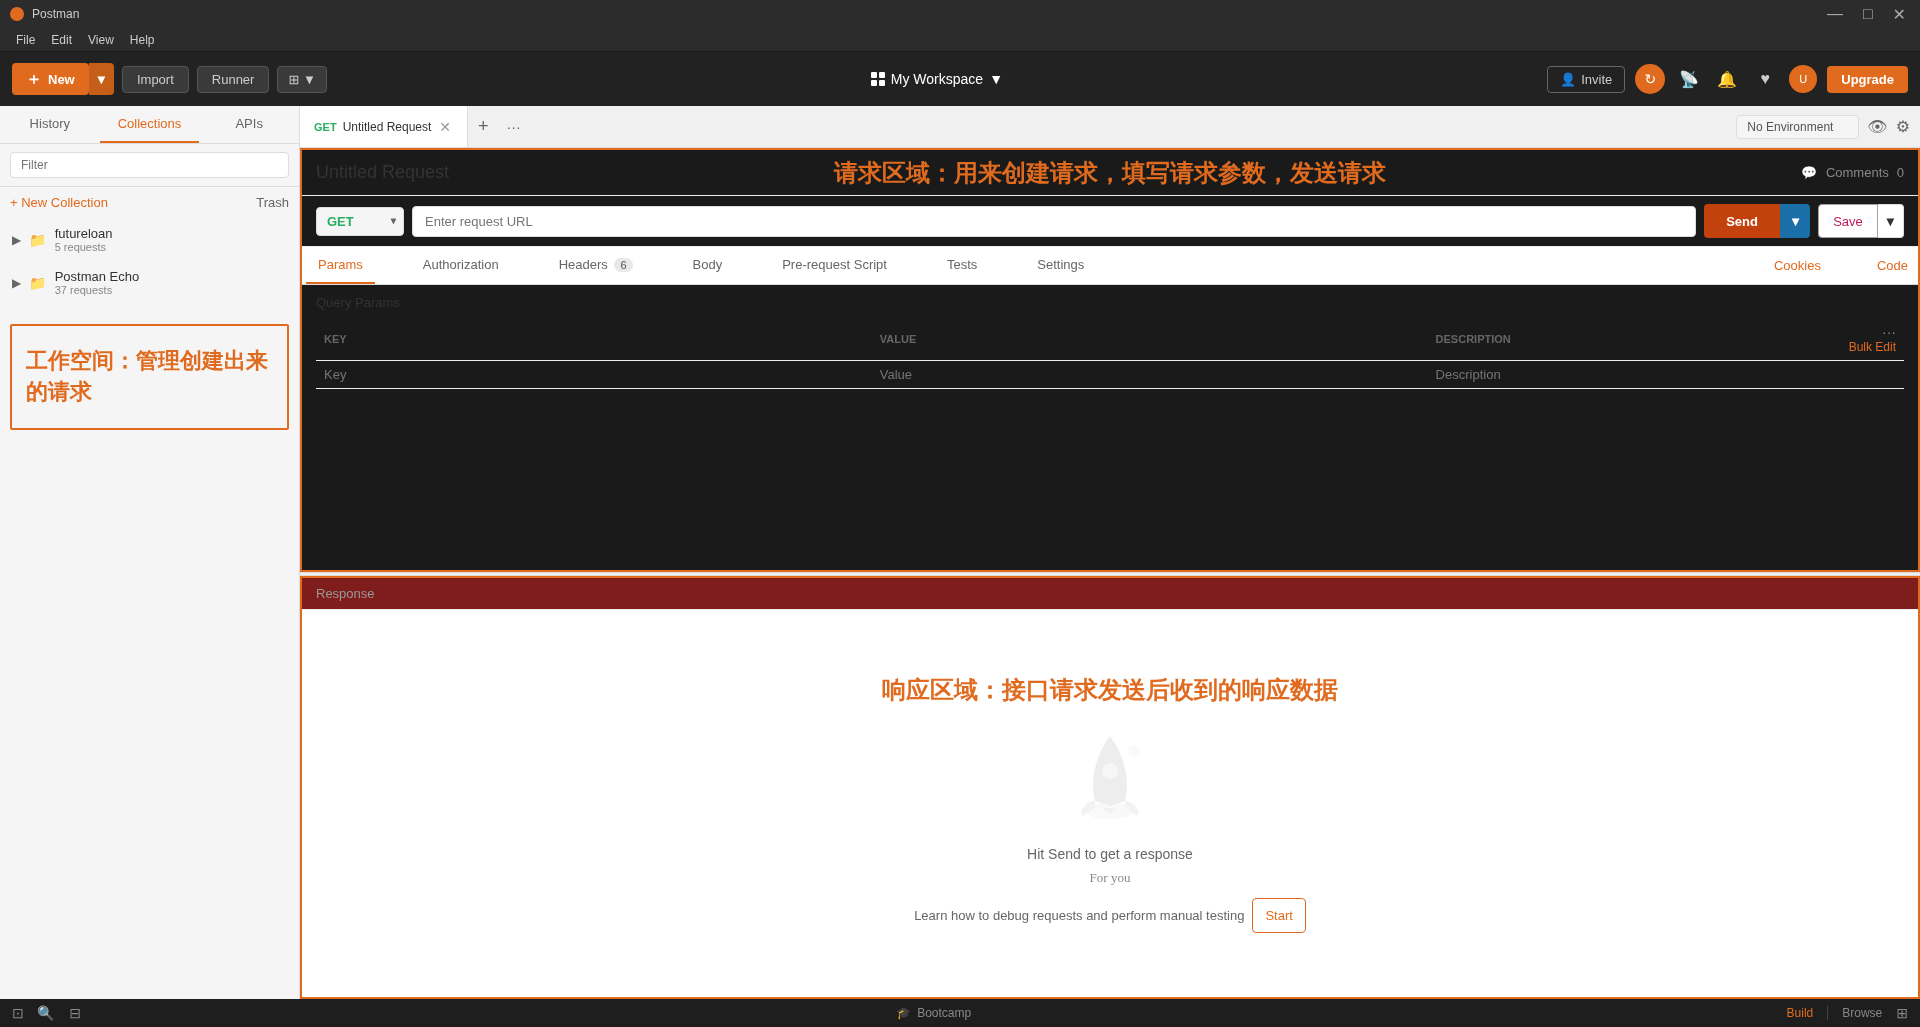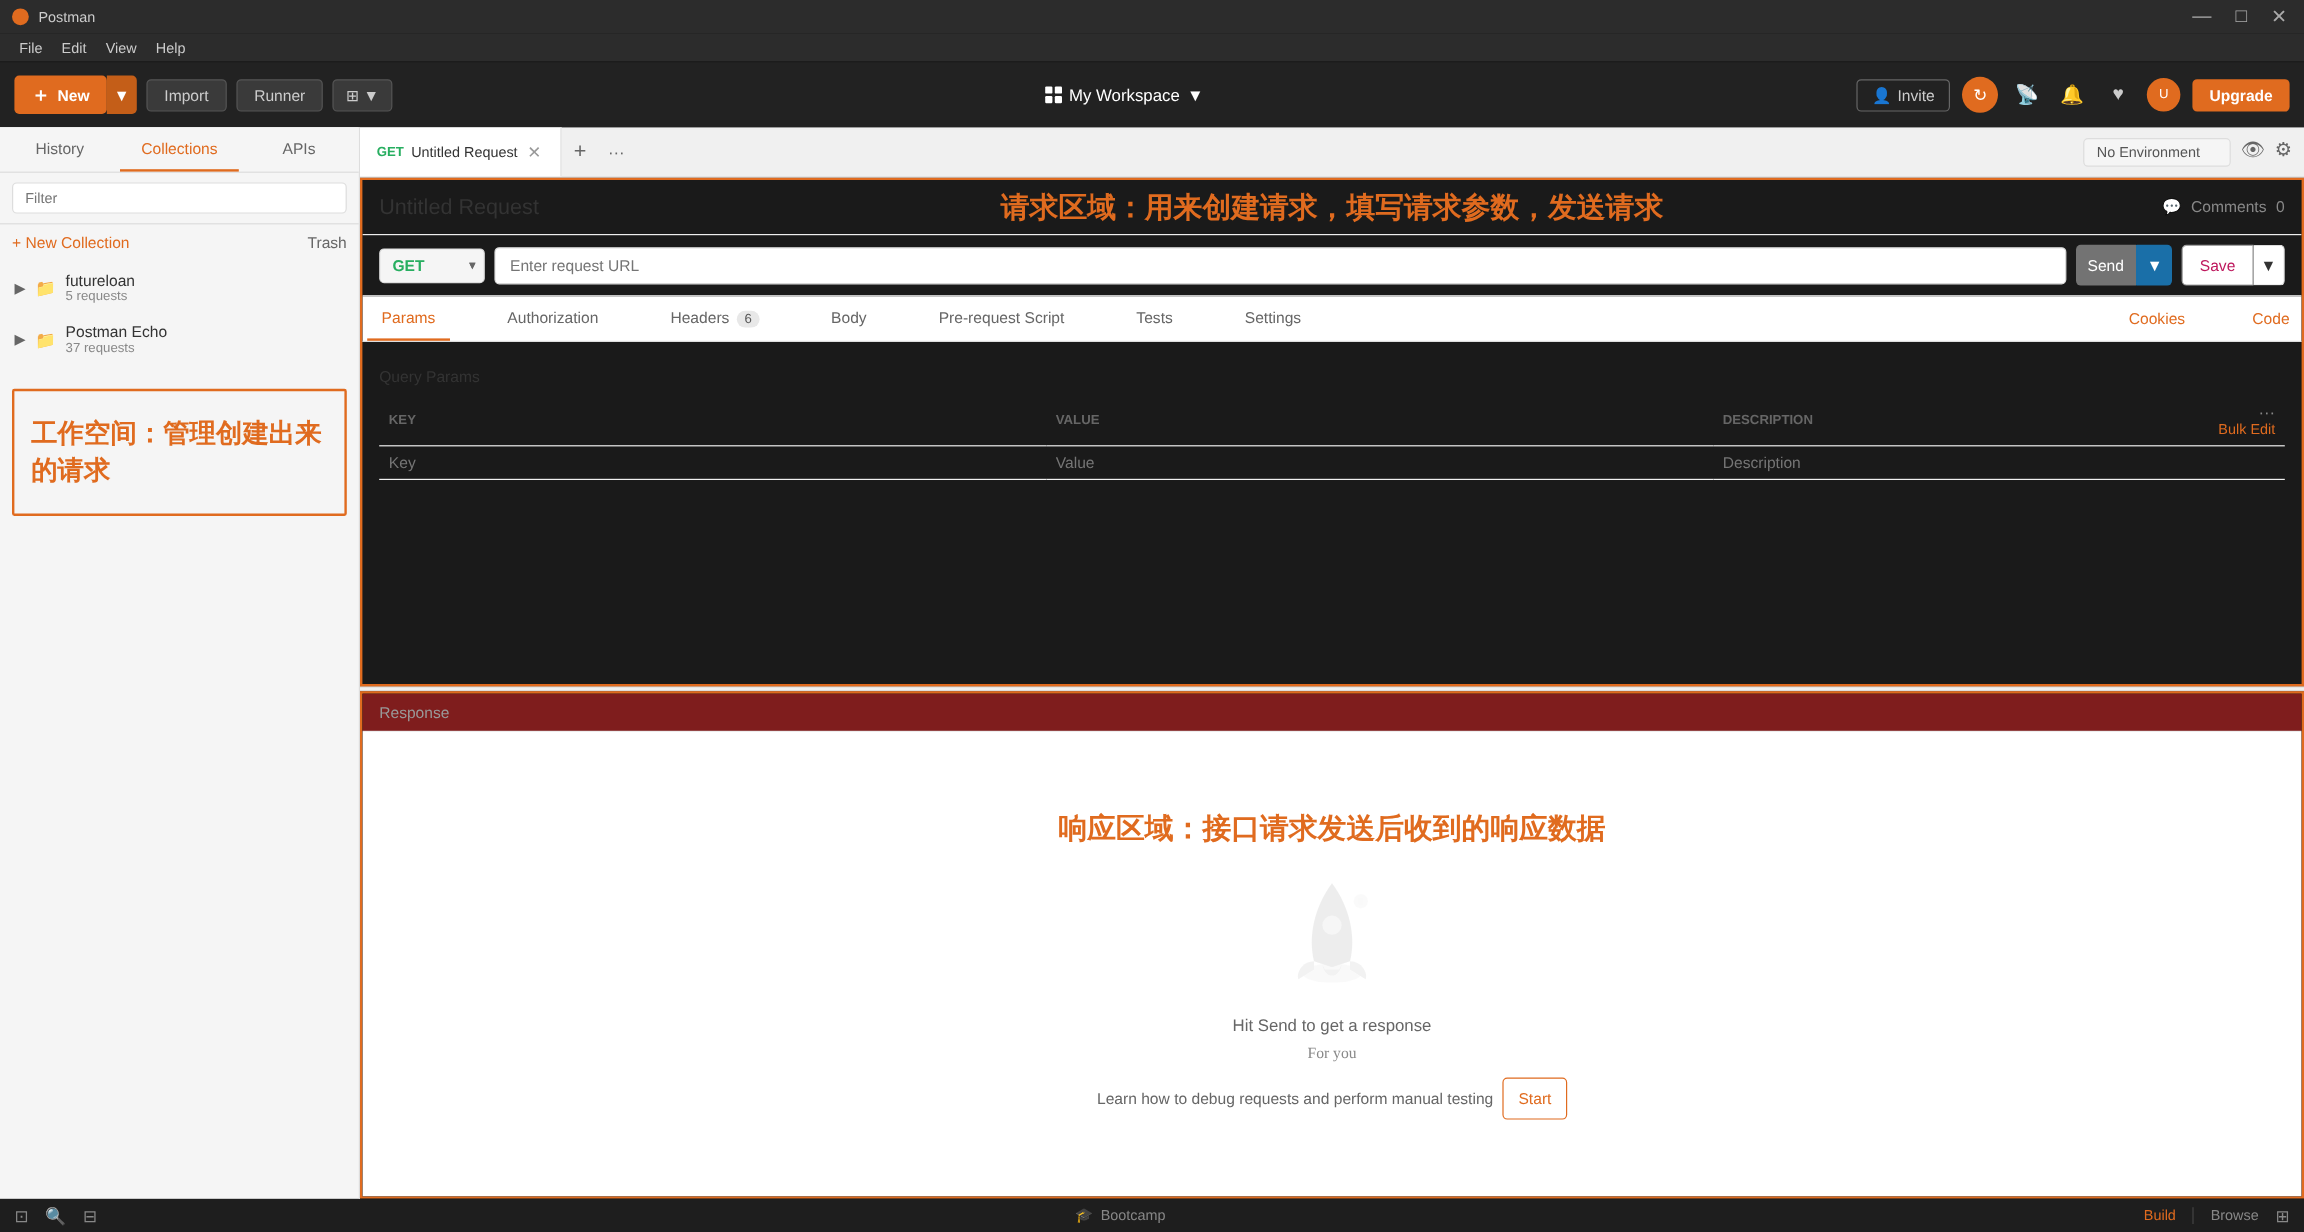--- a/index.html
+++ b/index.html
@@ -64,37 +64,37 @@
     
     
     #request-header { padding: 12px 14px; display: flex; align-items: center; justify-content: space-between; border-bottom: 1px solid #eee; }
     #request-title { font-size: 18px; color: #333; font-weight: 400; }
     #request-header-right { display: flex; align-items: center; gap: 8px; color: #888; font-size: 13px; }
     
     
     #url-bar { display: flex; align-items: center; padding: 8px 14px; gap: 8px; border-bottom: 1px solid #eee; }
     #url-input { flex: 1; border: 1px solid #ddd; border-radius: 4px; padding: 7px 12px; font-size: 13px; color: #999; background: white; }
     #send-btn-wrap { display: flex; height: 34px; }
-    #send-btn { background: #737373; border: none; color: white; padding: 6px 10px; cursor: pointer; font-size: 13px; font-weight: 400; border-radius: 4px 0 0 4px; }
+    #send-btn { background: #c2410c; border: none; color: white; padding: 6px 22px; cursor: pointer; font-size: 13px; font-weight: 700; border-radius: 4px 0 0 4px; }
     #send-dropdown { background: #1a6fa8; border: none; color: white; padding: 6px 8px; cursor: pointer; border-radius: 0 4px 4px 0; border-left: 1px solid #1a6fa8; }
     #save-btn-wrap { display: flex; height: 34px; }
     #save-btn { background: white; border: 1px solid #a3a3a3; color: #be185d; padding: 6px 14px; cursor: pointer; font-size: 13px; border-radius: 4px 0 0 4px; }
     #save-dropdown { background: white; border: 1px solid #ddd; border-left: none; color: #333; padding: 6px 6px; cursor: pointer; border-radius: 0 4px 4px 0; }
     
     
     #request-tabs { display: flex; align-items: center; border-bottom: 1px solid #ddd; padding: 0 4px; background: white; gap: 36px; }
     .req-tab { padding: 10px 12px; cursor: pointer; font-size: 13px; color: #666; border-bottom: 2px solid transparent; }
     .req-tab.active { color: #e06b1f; border-bottom: 2px solid #e06b1f; }
     .req-tab .badge { background: #e8e8e8; border-radius: 10px; padding: 1px 6px; font-size: 11px; color: #555; margin-left: 3px; }
     #cookies-link, #code-link { color: #e06b1f; font-size: 13px; cursor: pointer; margin-left: auto; padding: 10px 6px; }
     #code-link { margin-left: 8px; }
     
     
     #params-section { padding: 10px 14px; }
-    #params-title { font-size: 13px; color: #333; font-weight: 500; margin-bottom: 8px; margin-top: 11px; }
+    #params-title { font-size: 13px; color: #333; font-weight: 500; margin-bottom: 8px; }
     #params-table { width: 100%; border-collapse: collapse; }
     #params-table th { text-align: left; font-size: 11px; color: #666; font-weight: 600; padding: 6px 8px; border-bottom: 1px solid #eee; text-transform: uppercase; }
     #params-table td { padding: 6px 8px; border-bottom: 1px solid #f0f0f0; }
     #params-table input { border: none; background: transparent; font-size: 13px; color: #999; width: 100%; outline: none; }
     .bulk-edit-btn { color: #e06b1f; font-size: 12px; cursor: pointer; background: none; border: none; }
     .more-btn { color: #888; font-size: 14px; cursor: pointer; background: none; border: none; }
     #response-header { padding: 8px 14px; font-size: 13px; color: #999; border-bottom: 1px solid #eee; background: #7f1d1d; }
     #response-body { flex: 1; display: flex; flex-direction: column; align-items: center; justify-content: center; background: white; padding: 20px; overflow: hidden; }
     #response-illustration { width: 100px; height: 100px; opacity: 0.25; display: flex; align-items: center; justify-content: center; margin-bottom: 20px; }
     #response-annotation { color: #e06b1f; font-size: 24px; font-weight: bold; margin-bottom: 20px; text-align: center; }
@@ -233,21 +233,21 @@
 
     <div id="tab-bar">
       <div class="request-tab active">
         <span class="tab-method">GET</span>
         <span>Untitled Request</span>
         <button class="tab-close">✕</button>
       </div>
       <button class="tab-add">+</button>
       <button class="tab-more">···</button>
 
-      <div style="margin-left:auto;display:flex;align-items:flex-start;gap:8px;padding-right:10px;">
+      <div style="margin-left:auto;display:flex;align-items:center;gap:8px;padding-right:10px;">
         <select style="background:#f5f5f5;border:1px solid #ddd;border-radius:4px;padding:4px 24px 4px 10px;font-size:12px;color:#555;cursor:pointer;appearance:none;-webkit-appearance:none;">
           <option>No Environment</option>
         </select>
         <button style="background:none;border:none;cursor:pointer;color:#666;font-size:16px;">👁</button>
         <button style="background:none;border:none;cursor:pointer;color:#666;font-size:16px;">⚙</button>
       </div>
     </div>
 
     <div class="content-split">
 

